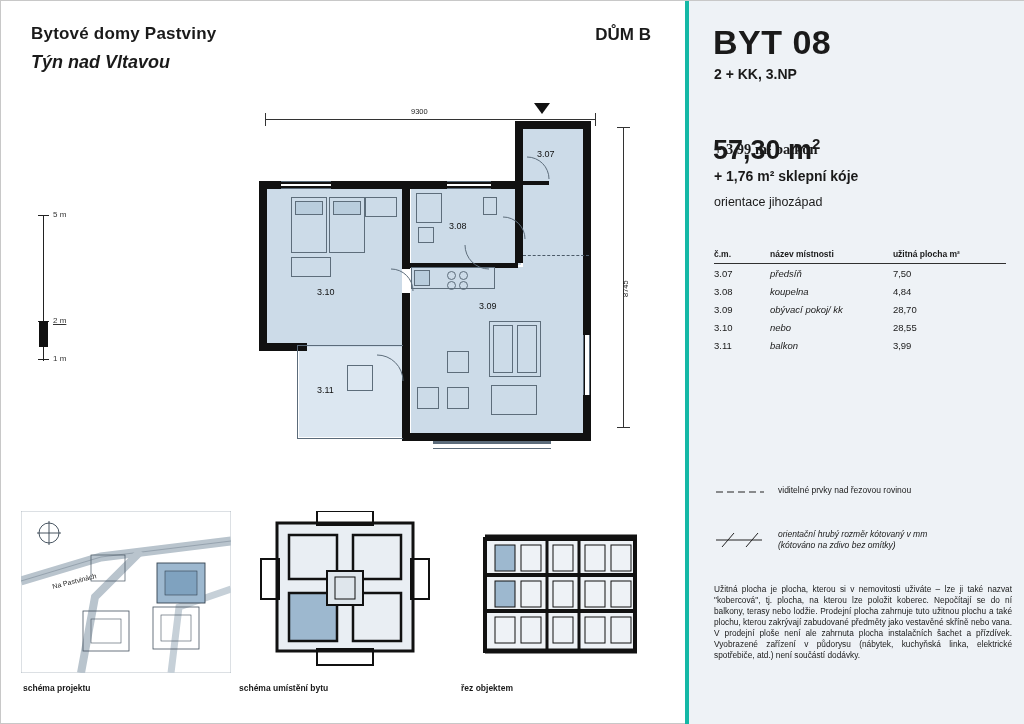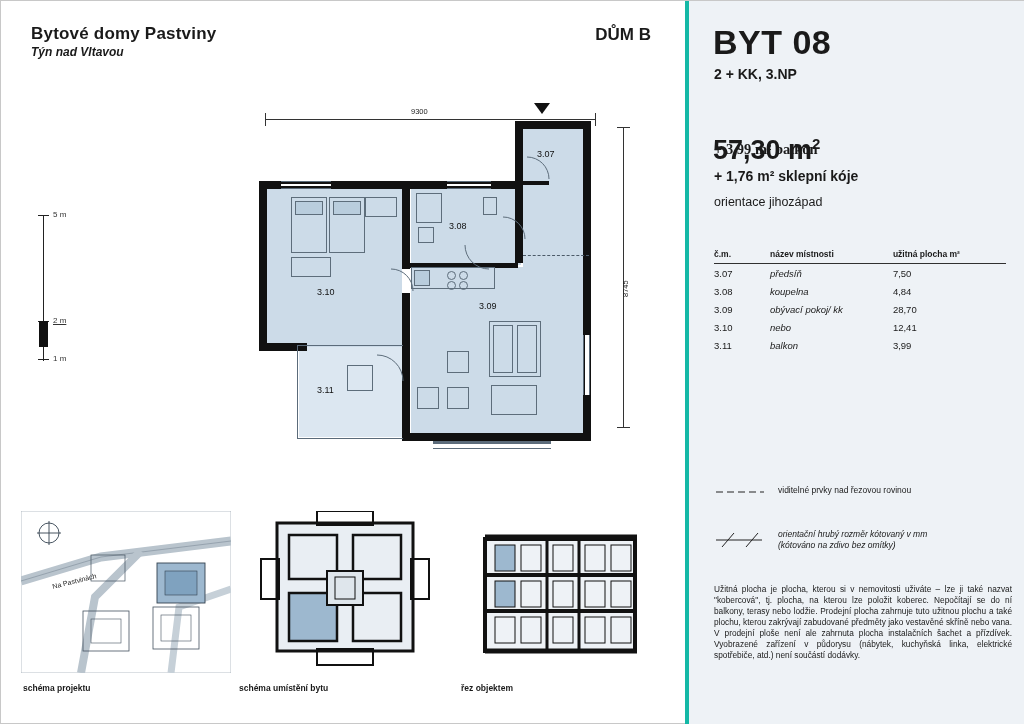--- a/index.html
+++ b/index.html
@@ -20,22 +20,22 @@
   
   .left {
     position: absolute; left: 0; top: 0; width: 684px; height: 724px;
   }
   .title-block { position: absolute; left: 30px; top: 22px; }
   .title-main {
     font-size: 17px; font-weight: bold; letter-spacing: .2px;
     line-height: 1.25;
   }
   .title-sub {
-    font-size: 12px; font-weight: bold; font-style: italic;
-    line-height: 1.3; margin-top: 1px;
+    font-size: 18px; font-weight: bold; font-style: italic;
+    line-height: 1.3; margin-top: 7px;
   }
   .dum-b {
     position: absolute; right: 34px; top: 24px;
     font-size: 17px; font-weight: bold;
   }
 
   
   .scalebar { position: absolute; left: 20px; top: 208px; width: 46px; height: 158px; }
   .scalebar .vline { position: absolute; left: 22px; top: 6px; width: 1px; height: 146px; background: #222; }
   .scalebar .tick { position: absolute; left: 17px; width: 11px; height: 1px; background: #222; }
@@ -345,21 +345,21 @@
             <td class="num">4,84</td>
           </tr>
           <tr>
             <td class="code">3.09</td>
             <td class="name">obývací pokoj/ kk</td>
             <td class="num">28,70</td>
           </tr>
           <tr>
             <td class="code">3.10</td>
             <td class="name">nebo</td>
-            <td class="num">12,41</td>
+            <td class="num">28,55</td>
           </tr>
           <tr>
             <td class="code">3.11</td>
             <td class="name">balkon</td>
             <td class="num">3,99</td>
           </tr>
         </tbody>
       </table>
     </div>
 

